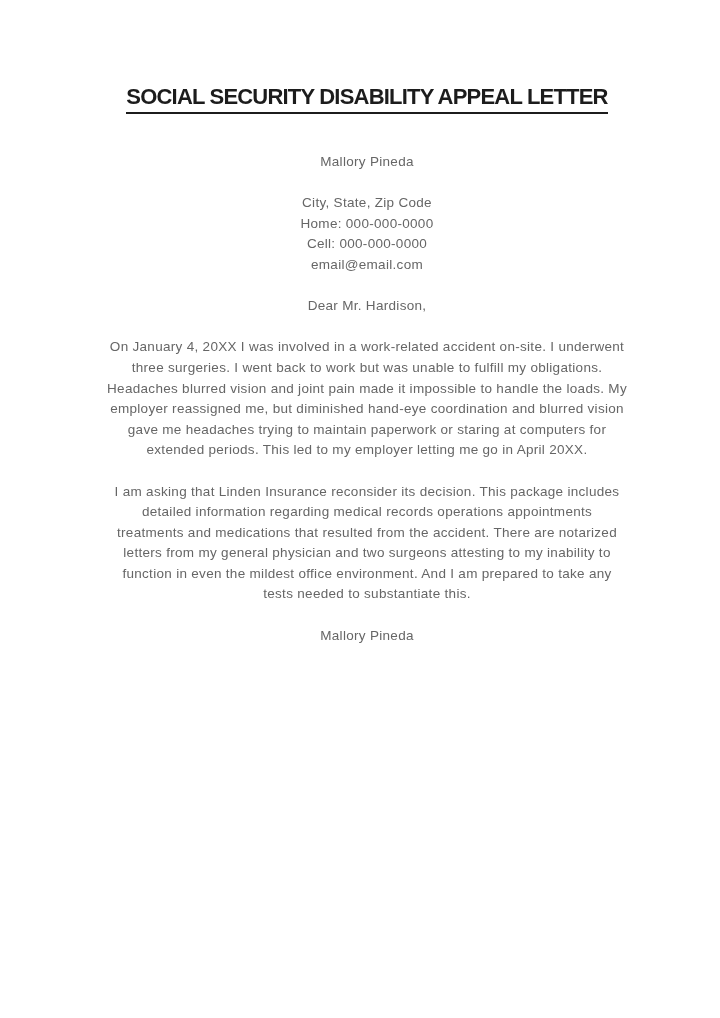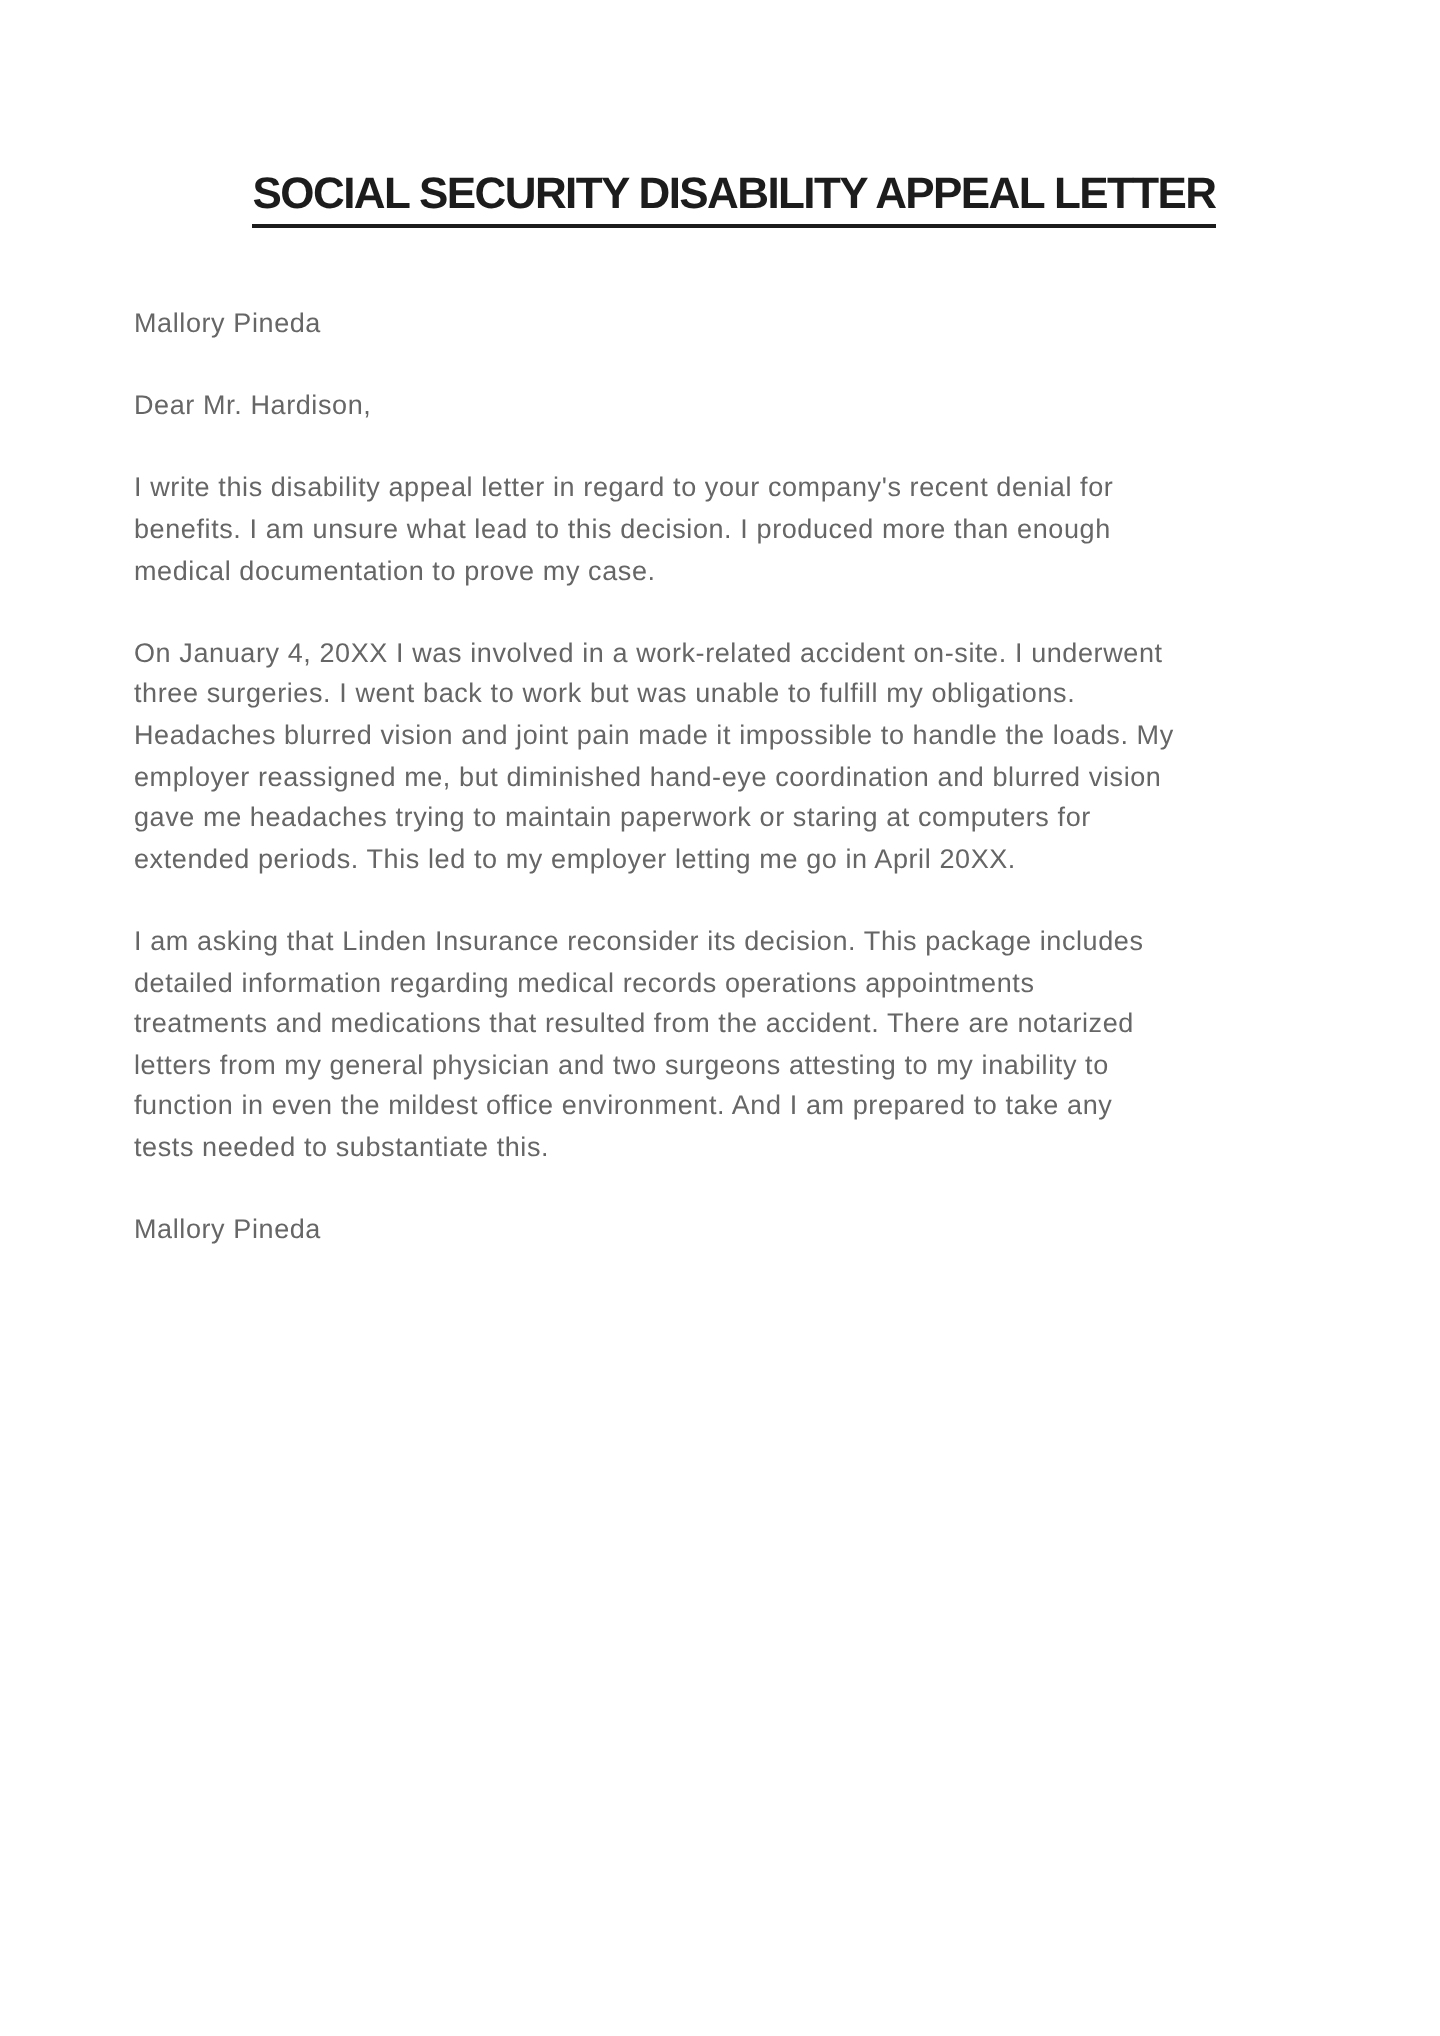--- a/index.html
+++ b/index.html
@@ -34,42 +34,44 @@
   }
   .body-text {
     color: #666666;
     font-size: 13.5px;
     line-height: 20.6px;
     letter-spacing: 0.3px;
   }
   .blk {
     margin: 0 0 20.6px 0;
     white-space: pre-line;
+    text-align: center;
   }
   .blk:last-child { margin-bottom: 0; }
 </style>
 </head>
 <body>
 
 <div class="page">
 
   <h1 class="doc-title">
     <span class="underlined">SOCIAL SECURITY DISABILITY APPEAL LETTER</span>
   </h1>
 
   <div class="body-text">
 
     <div class="blk">Mallory Pineda</div>
 
+    <div class="blk">City, State, Zip Code
+Home: 000-000-0000
+Cell: 000-000-0000
+email@email.com</div>
 
     <div class="blk">Dear Mr. Hardison,</div>
 
-    <div class="blk">I write this disability appeal letter in regard to your company's recent denial for
-benefits. I am unsure what lead to this decision. I produced more than enough
-medical documentation to prove my case.</div>
 
     <div class="blk">On January 4, 20XX I was involved in a work-related accident on-site. I underwent
 three surgeries. I went back to work but was unable to fulfill my obligations.
 Headaches blurred vision and joint pain made it impossible to handle the loads. My
 employer reassigned me, but diminished hand-eye coordination and blurred vision
 gave me headaches trying to maintain paperwork or staring at computers for
 extended periods. This led to my employer letting me go in April 20XX.</div>
 
     <div class="blk">I am asking that Linden Insurance reconsider its decision. This package includes
 detailed information regarding medical records operations appointments

